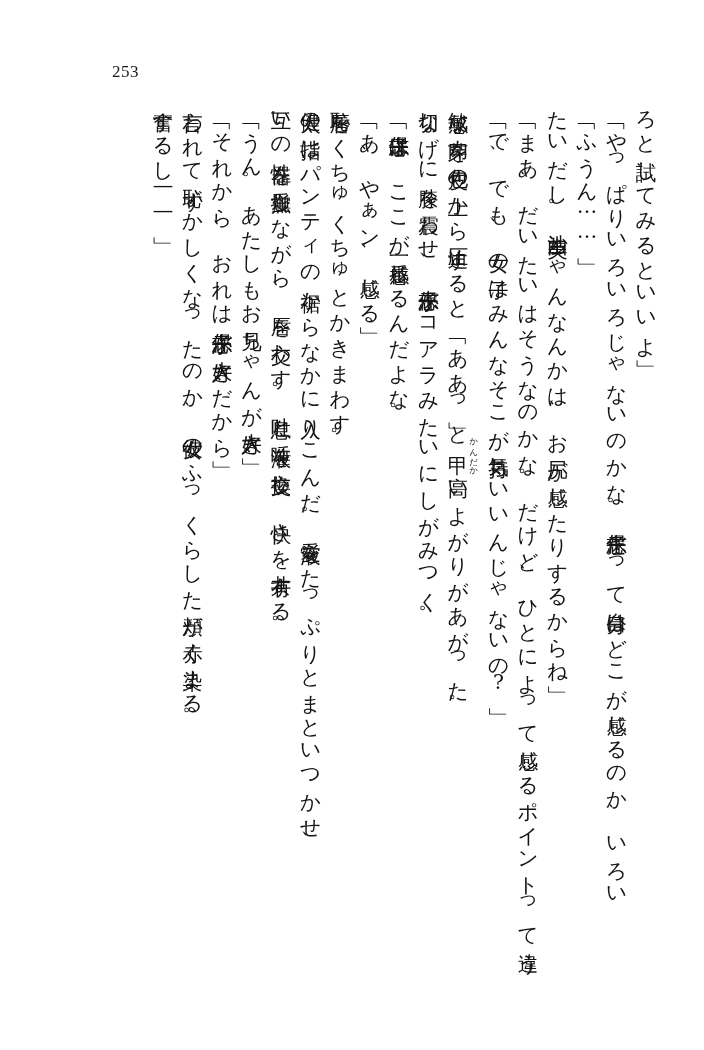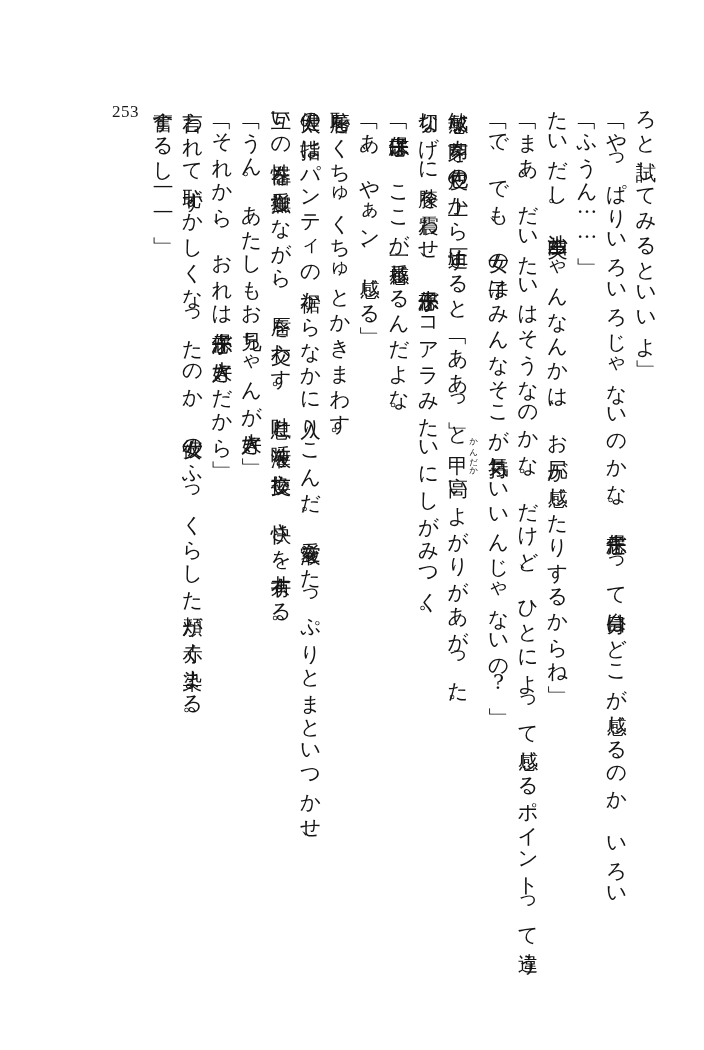--- a/index.html
+++ b/index.html
@@ -26,21 +26,20 @@
   }
 
   .page-number {
     position: absolute;
     left: 112px;
     top: 62px;
     font-family: "Liberation Serif", serif;
     font-size: 17px;
     letter-spacing: 0.5px;
     color: #1a1a1a;
-    margin-top: 40px;
   }
 
   
   .body-text {
     position: absolute;
     right: 48px;
     top: 96px;
     height: 890px;
     display: flex;
     flex-direction: row;

